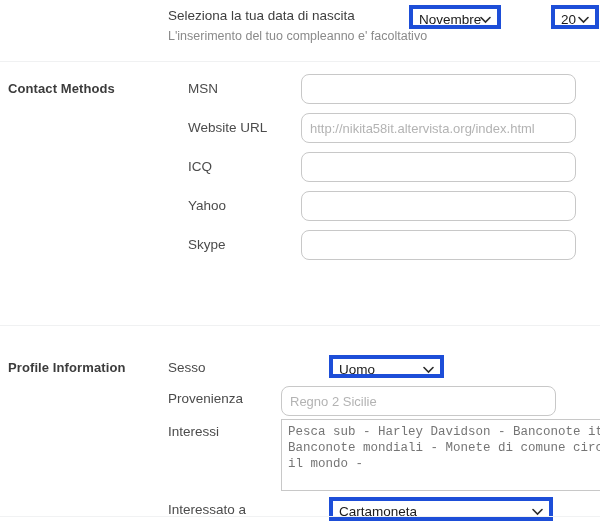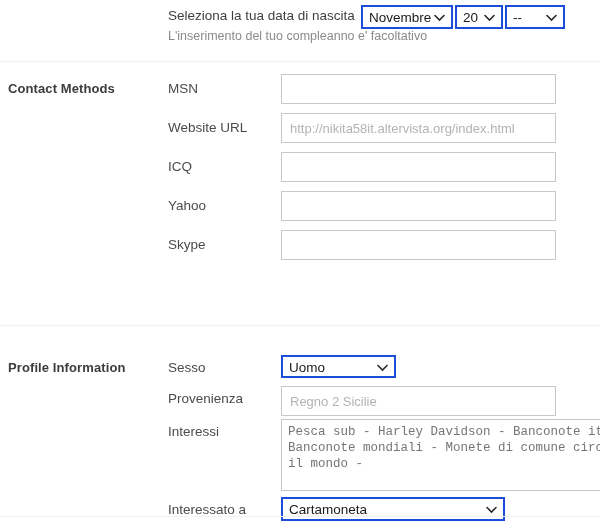--- a/index.html
+++ b/index.html
@@ -65,38 +65,39 @@
     display: block;
     width: 275px;
     height: 30px;
     border: 1px solid #c8c8c8;
     background: #ffffff;
     font-family: "Liberation Sans", sans-serif;
     font-size: 13px;
     color: #0c4a6e;
     padding: 0 8px;
     outline: none;
-    border-radius: 0;
+    border-radius: 8px;
   }
   .txt::placeholder { color: #b3b3b3; opacity: 1; }
 
   
   .sel {
     display: inline-block;
     position: relative;
     height: 24px;
-    border: 2px solid #1d4ed8;
+    border: 4px solid #1d4ed8;
     background: #ffffff;
     font-size: 13.5px;
     color: #1a1a1a;
     line-height: 22px;
     padding: 0 6px;
     vertical-align: top;
     white-space: nowrap;
     overflow: hidden;
+    margin-left: 48px;
   }
   .sel .sel-val {
     display: inline-block;
     padding-right: 4px;
   }
   .sel .chev {
     position: absolute;
     right: 6px;
     top: 0;
     height: 22px;
@@ -164,21 +165,21 @@
 
   
   #contact-divider { position: absolute; left: 0; top: 61px; }
   #contact-section {
     position: absolute;
     left: 0; top: 74px;
     width: 508px;
   }
   #contact-section .row { margin-bottom: 8px; height: 31px; }
   #contact-section .row:last-child { margin-bottom: 0; }
-  #contact-section .field-label { padding-top: 7px; }
+  #contact-section .field-label { padding-top: 7px; margin-left: 20px; }
   #contact-head { padding-top: 7px; }
 
   
   #profile-divider { position: absolute; left: 0; top: 325px; }
   #profile-section {
     position: absolute;
     left: 0; top: 355px;
     width: 600px;
   }
   #row-sesso { height: 31px; }

